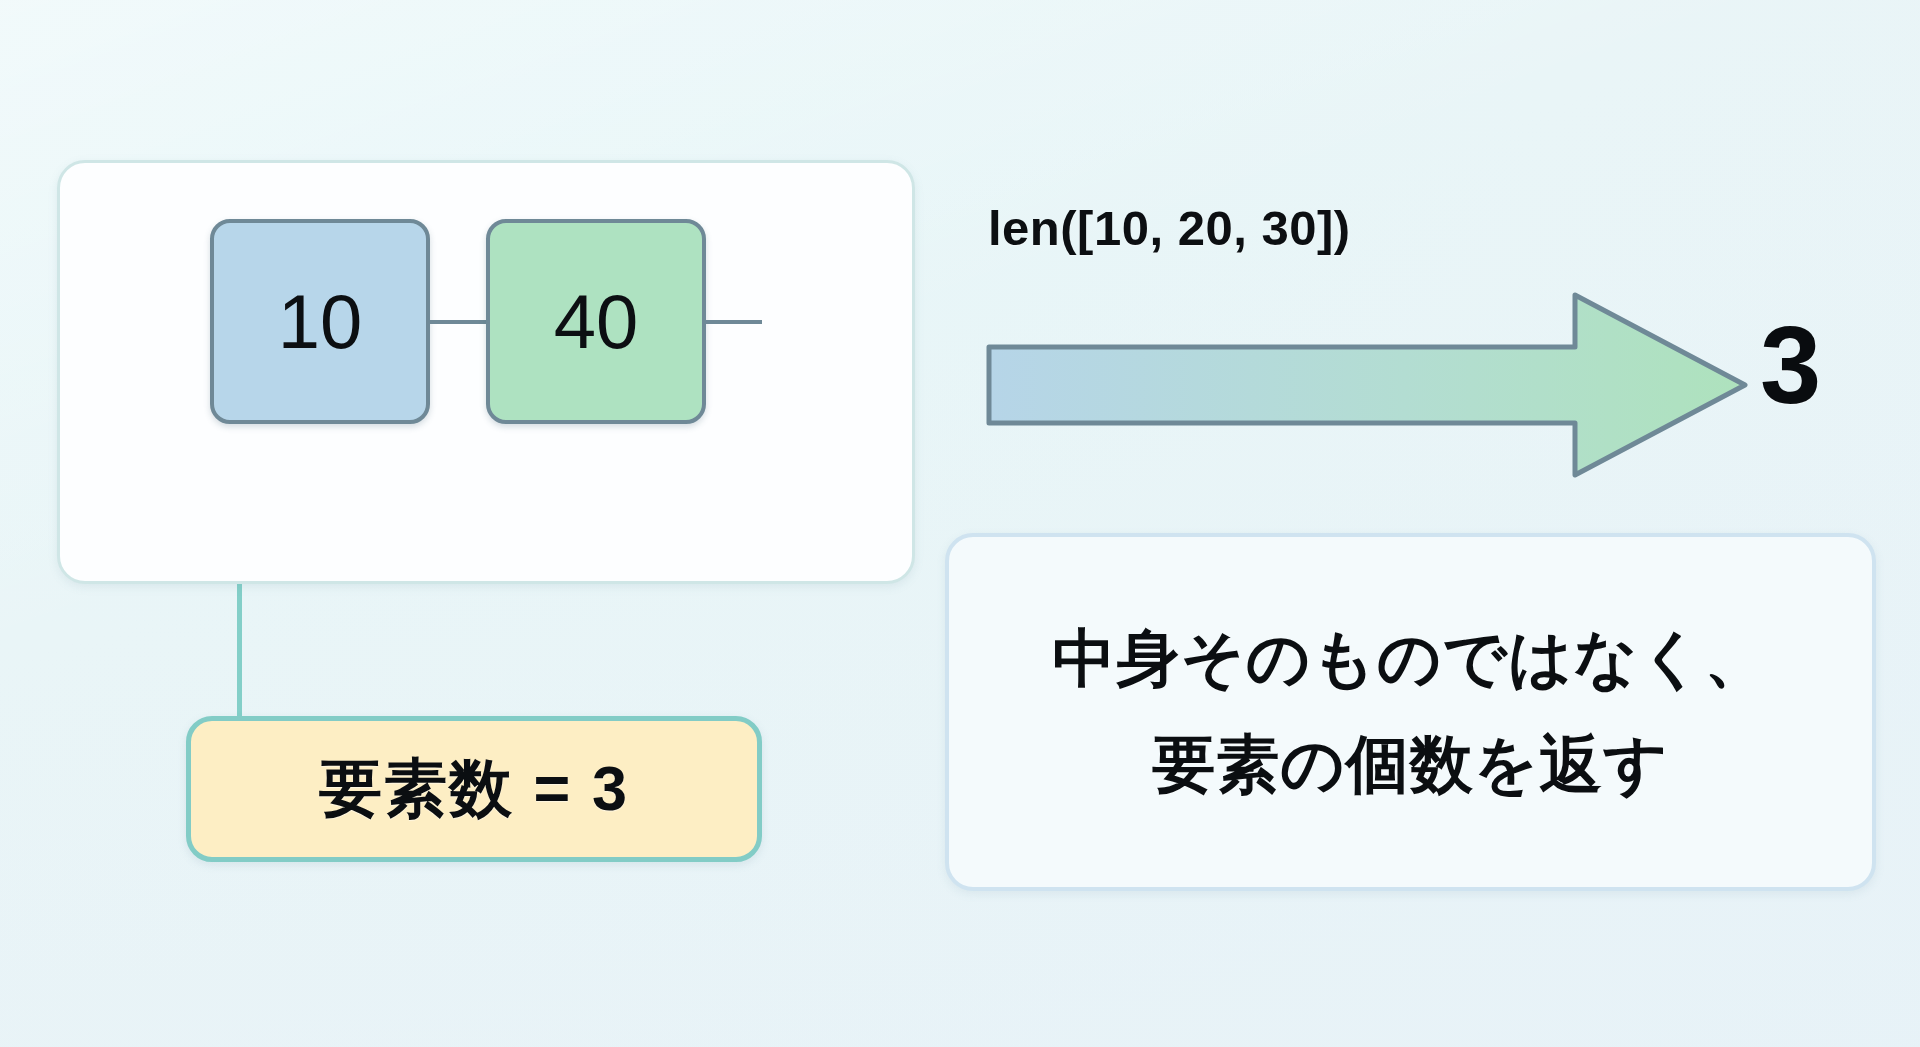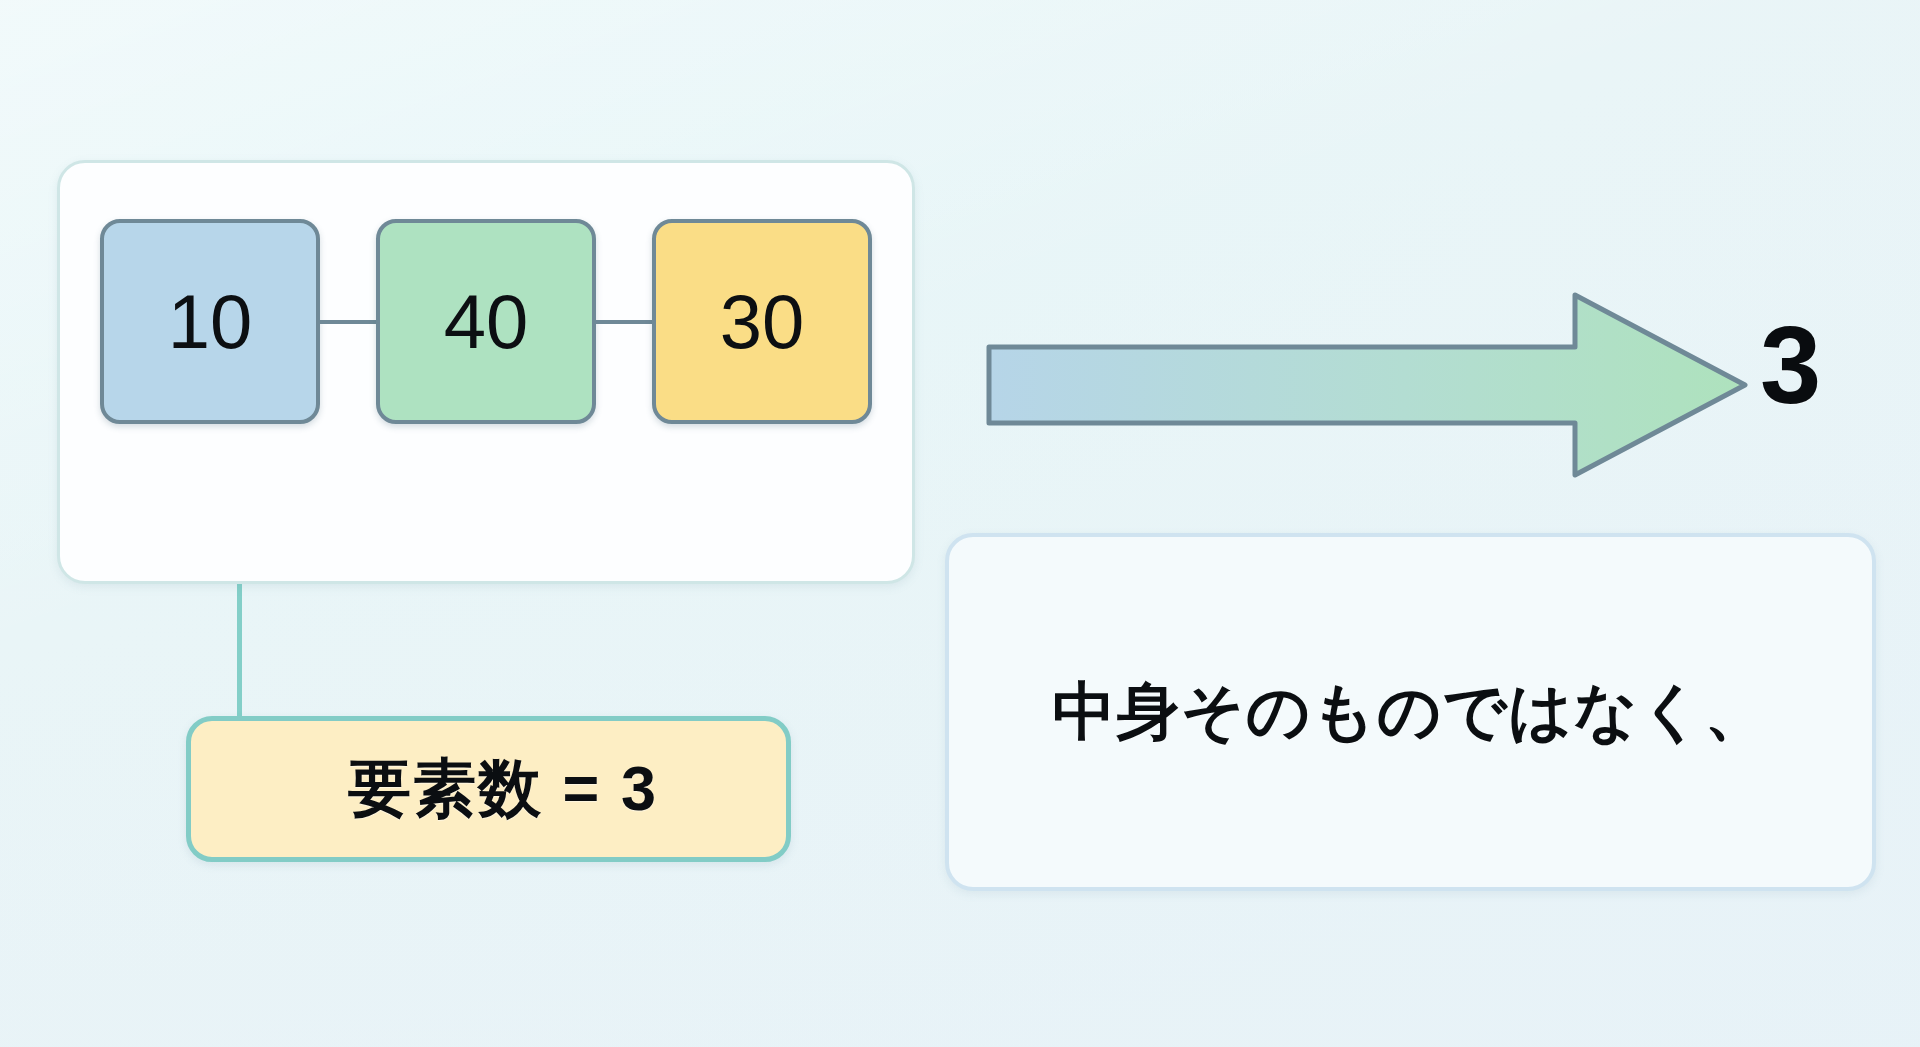--- a/index.html
+++ b/index.html
@@ -114,21 +114,20 @@
     width: 566px;
     height: 136px;
     background: #fdeec4;
     border: 5px solid #82ccc6;
     border-radius: 26px;
     display: flex;
     align-items: center;
     justify-content: center;
     box-shadow: 0 3px 9px rgba(110,150,165,0.16);
     z-index: 3;
-    padding-left: 29px;
   }
   .count-pill-label {
     font-size: 63px;
     font-weight: 700;
     color: #0b0e11;
     letter-spacing: 2px;
     text-shadow: 0 1px 1px rgba(255,255,255,0.5);
   }
 
   
@@ -204,46 +203,45 @@
     <div class="list-body">
       <div class="elem-row">
         <div class="elem-box c0">
           <span>10</span>
         </div>
         <div class="elem-link"></div>
         <div class="elem-box c1">
           <span>40</span>
         </div>
         <div class="elem-link"></div>
-        <div class="elem-box c2">
-          <span>30</span>
-        </div>
       </div>
     </div>
   </div>
 
   <div class="connector"></div>
 
   <div class="count-pill">
     <span class="count-pill-label">要素数 = 3</span>
   </div>
 
+  <div class="expr-caption">len([10, 20, 30])</div>
 
   <div class="arrow-wrap">
     <svg width="770" height="200" viewBox="0 0 770 200">
       <defs>
         <linearGradient id="arrowGrad" x1="0" y1="0" x2="1" y2="0">
           <stop offset="0%" stop-color="#b6d5e8"></stop>
           <stop offset="55%" stop-color="#b3ddd2"></stop>
           <stop offset="100%" stop-color="#aee2bd"></stop>
         </linearGradient>
       </defs>
       <path d="M 4 62 L 590 62 L 590 10 L 760 100 L 590 190 L 590 138 L 4 138 Z" fill="url(#arrowGrad)" stroke="#6f8997" stroke-width="5" stroke-linejoin="round"></path>
     </svg>
   </div>
 
   <div class="result-value">3</div>
 
   <div class="note-box">
     <div class="note-line">中身そのものではなく、</div>
+    <div class="note-line">要素の個数を返す</div>
   </div>
 
 </div>
 
 </body></html>

